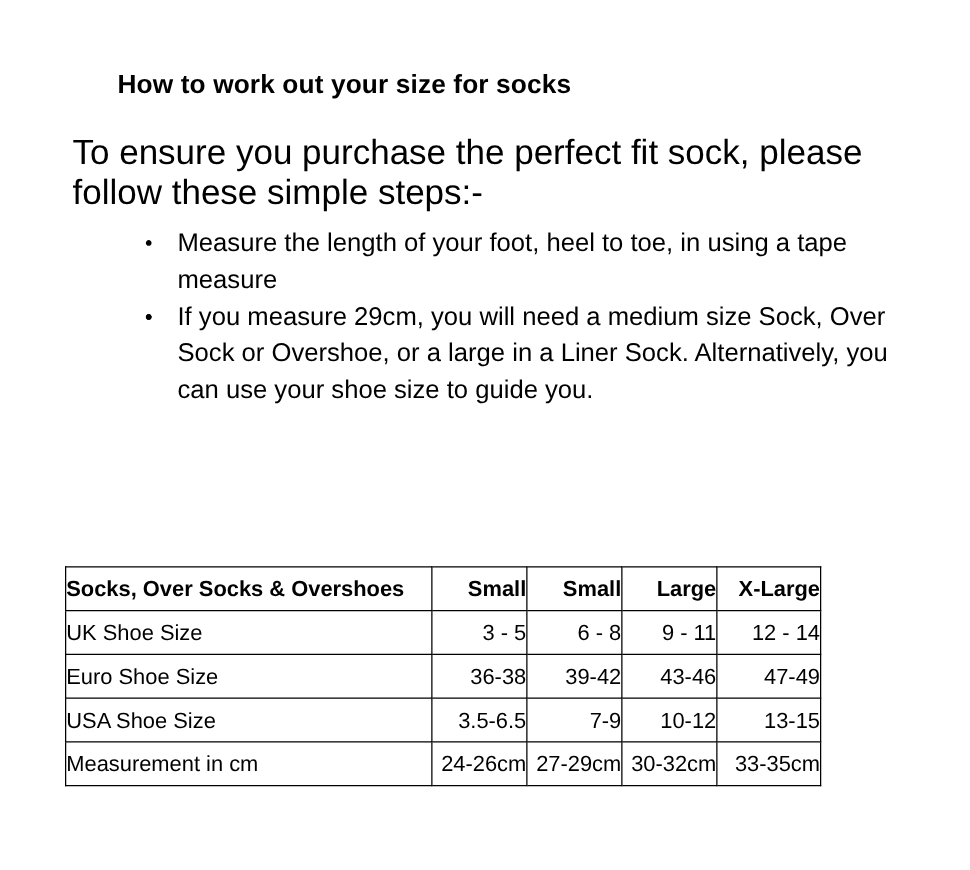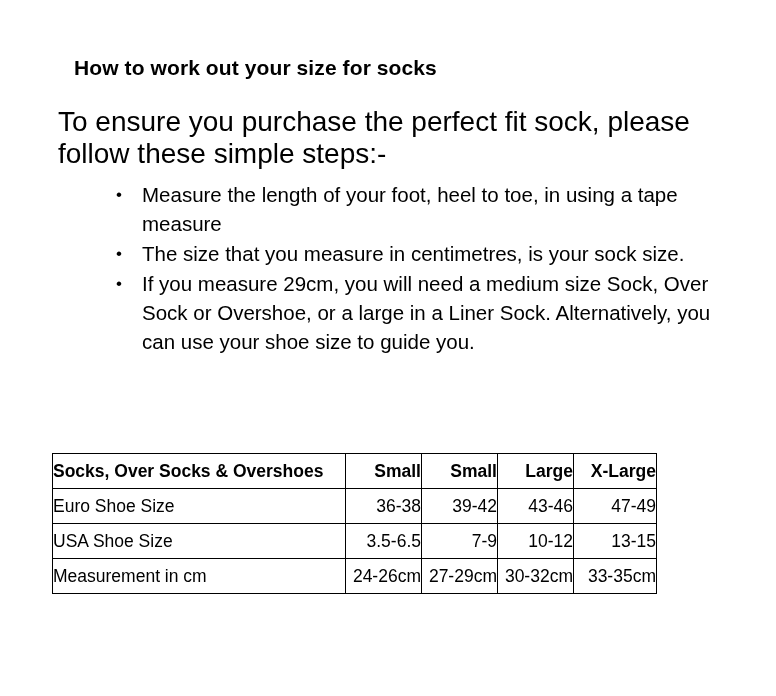--- a/index.html
+++ b/index.html
@@ -15,21 +15,21 @@
     overflow: hidden;
   }
   .page {
     position: relative;
     width: 776px;
     height: 696px;
     box-sizing: border-box;
   }
   .title {
     position: absolute;
-    left: 74px;
+    left: 94px;
     top: 56px;
     font-size: 21px;
     font-weight: bold;
     letter-spacing: 0.1px;
     text-align: right;
   }
   .intro {
     position: absolute;
     left: 58px;
     top: 106px;
@@ -102,39 +102,45 @@
 
   <div class="intro">To ensure you purchase the perfect fit sock, please follow these simple steps:-</div>
 
   <ul class="bullets">
     <li>
       <span class="bullet-dot">•</span>
       <span>Measure the length of your foot, heel to toe, in using a tape measure</span>
     </li>
     <li>
       <span class="bullet-dot">•</span>
-      <span>The size that you measure in centimetres, is your sock size.</span>
     </li>
     <li>
       <span class="bullet-dot">•</span>
       <span>If you measure 29cm, you will need a medium size Sock, Over Sock or Overshoe, or a large in a Liner Sock. Alternatively, you can use your shoe size to guide you.</span>
     </li>
   </ul>
 
   <table class="size-table">
     <thead>
       <tr>
         <th class="col-label">Socks, Over Socks &amp; Overshoes</th>
         <th class="col-size">Small</th>
         <th class="col-size">Small</th>
         <th class="col-size">Large</th>
         <th class="col-size wide">X-Large</th>
       </tr>
     </thead>
     <tbody>
+      <tr>
+        <td class="col-label">UK Shoe Size</td>
+        <td class="col-size">3 - 5</td>
+        <td class="col-size">6 - 8</td>
+        <td class="col-size">9 - 11</td>
+        <td class="col-size wide">12 - 14</td>
+      </tr>
       <tr>
         <td class="col-label">Euro Shoe Size</td>
         <td class="col-size">36-38</td>
         <td class="col-size">39-42</td>
         <td class="col-size">43-46</td>
         <td class="col-size wide">47-49</td>
       </tr>
       <tr>
         <td class="col-label">USA Shoe Size</td>
         <td class="col-size">3.5-6.5</td>

